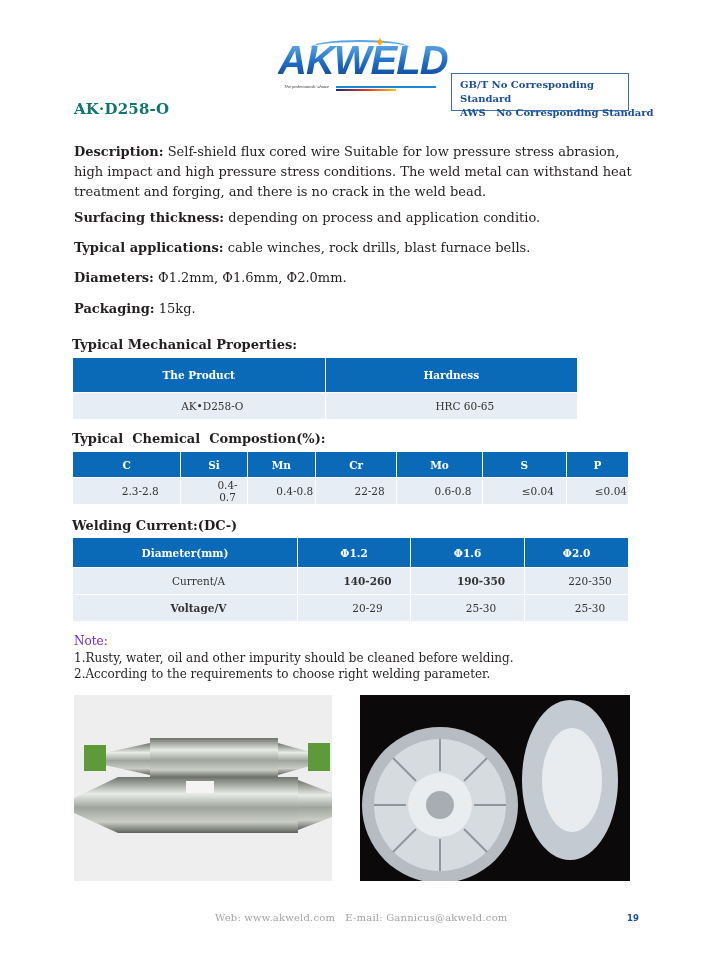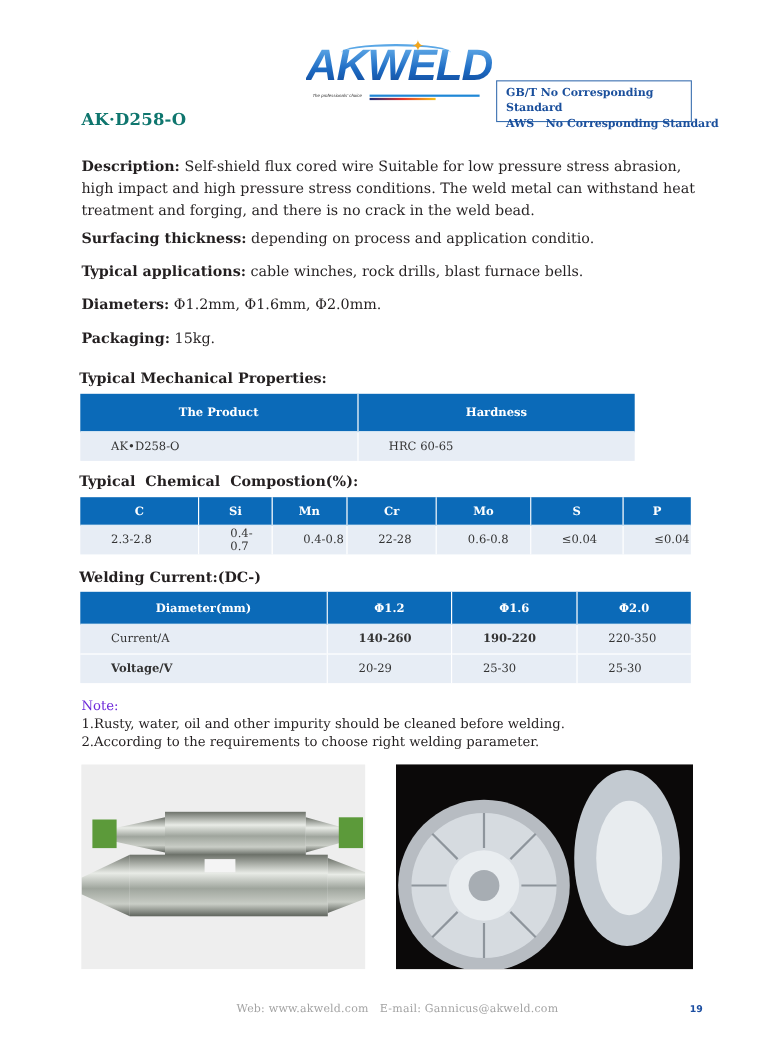--- a/index.html
+++ b/index.html
@@ -14,21 +14,21 @@
   .logo-tag{position:absolute;left:8px;top:50px;font-family:"Liberation Sans",sans-serif;font-size:4px;color:#333;font-style:italic;}
   .logo-bar1{position:absolute;left:60px;top:52px;width:100px;height:2px;background:#1f87d6;}
   .logo-bar2{position:absolute;left:60px;top:55px;width:60px;height:2px;background:linear-gradient(90deg,#1b2a78,#e6332a,#f8c21a);}
   .std-box{left:451px;top:73px;width:178px;height:38px;border:1px solid #3a6fb0;box-sizing:border-box;padding:4px 0 0 8px;font-weight:bold;font-size:10px;line-height:14px;color:#1a4f9c;}
   .title{left:74px;top:100px;font-weight:bold;font-size:15px;color:#0f766e;letter-spacing:0.2px;}
   .para{left:74px;width:560px;font-size:13px;line-height:20px;}
   .para b{font-weight:bold;}
   .section-h{left:72px;font-weight:bold;font-size:13px;}
   table{position:absolute;border-collapse:collapse;font-size:10.5px;}
   th{background:#0b6ab8;color:#fff;font-weight:bold;text-align:center;border-right:1px solid #fff;}
-  td{background:#e7edf5;text-align:left;border-right:1px solid #fff;border-top:1px solid #fff;color:#333;padding-left:28px;}
+  td{background:#e7edf5;text-align:center;border-right:1px solid #fff;border-top:1px solid #fff;color:#333;padding-left:28px;}
   th:last-child,td:last-child{border-right:none;}
   .mech{left:73px;top:358px;width:504px;}
   .mech th{height:32px;}
   .mech td{height:24px;}
   .chem{left:73px;top:452px;width:555px;}
   .chem th{height:23px;}
   .chem td{height:23px;}
   .weld{left:73px;top:538px;width:555px;border-radius:21px;}
   .weld th{height:27px;}
   .weld td{height:24px;}
@@ -118,21 +118,21 @@
   <tbody>
       <tr>
     <th style="width:222px">Diameter(mm)</th>
     <th style="width:110px">Φ1.2</th>
     <th style="width:111px">Φ1.6</th>
     <th>Φ2.0</th>
   </tr>
   <tr>
     <td>Current/A</td>
     <td class="bold">140-260</td>
-    <td class="bold">190-220</td>
+    <td class="bold">190-350</td>
     <td>220-350</td>
   </tr>
   <tr>
     <td class="bold">Voltage/V</td>
     <td>20-29</td>
     <td>25-30</td>
     <td>25-30</td>
   </tr>
 </tbody>
   </table>

